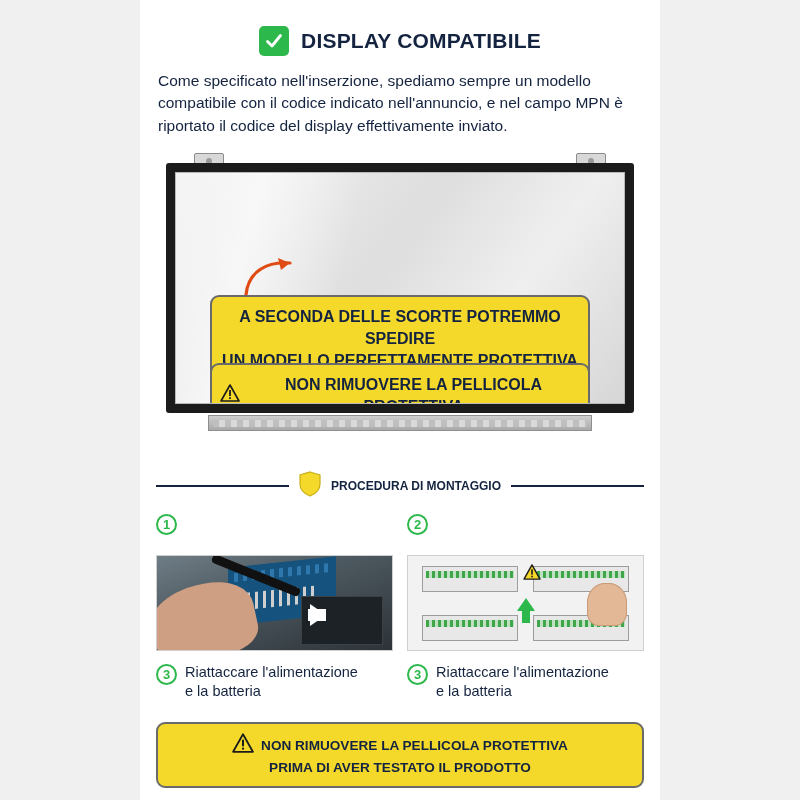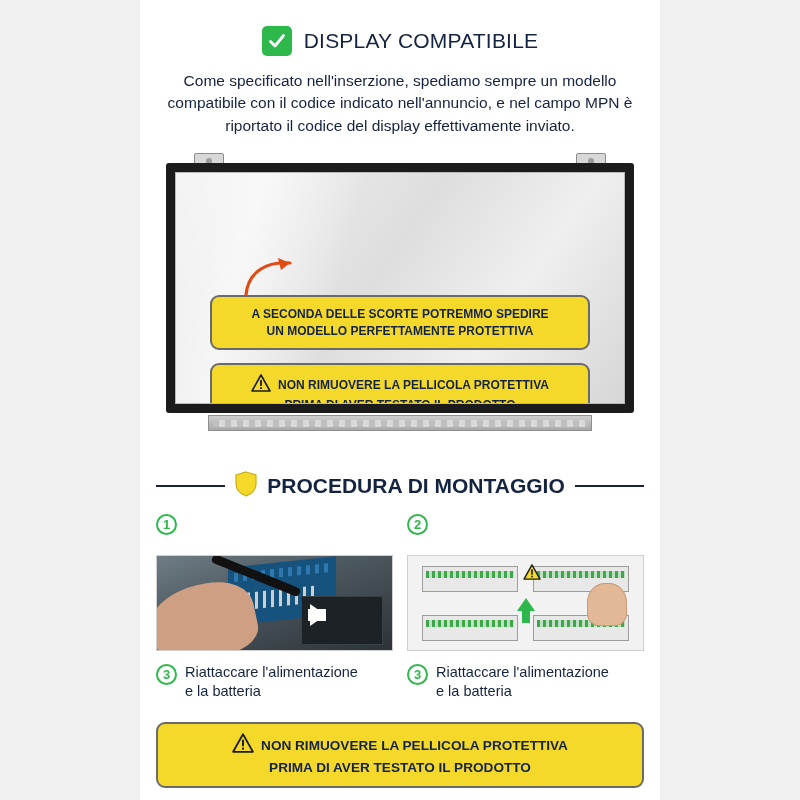--- a/index.html
+++ b/index.html
@@ -53,27 +53,26 @@
     border-radius: 5px;
     background: #2db84b;
     display: flex;
     align-items: center;
     justify-content: center;
     flex: none;
   }
   .check-badge svg { display: block; }
   .header-title {
     font-size: 21px;
-    font-weight: normal;
+    font-weight: bold;
     color: #14233f;
     letter-spacing: 0.2px;
   }
   .intro {
     margin: 14px 18px 0 18px;
-    text-align: center;
     font-size: 15.5px;
     line-height: 1.45;
     color: #14233f;
   }
 
   
   .panel-wrap {
     position: relative;
     margin: 16px 16px 0 16px;
     height: 300px;
@@ -138,21 +137,21 @@
   .yellow-box {
     position: absolute;
     left: 34px;
     right: 34px;
     background: #f4d92b;
     border: 2px solid #6a6a6a;
     border-radius: 9px;
     box-sizing: border-box;
     color: #14233f;
     font-weight: bold;
-    font-size: 12px;
+    font-size: 16px;
     line-height: 1.35;
     text-align: center;
     padding: 9px 8px;
   }
   .yellow-box.box1 { top: 122px; }
   .yellow-box.box2 { top: 190px; }
   .warn-line {
     display: flex;
     align-items: center;
     justify-content: center;
@@ -186,21 +185,21 @@
     gap: 10px;
     margin: 18px 16px 0 16px;
   }
   .proc-head .rule {
     flex: 1;
     height: 2px;
     background: #14233f;
   }
   .shield-icon { flex: none; display: block; }
   .proc-title {
-    font-size: 21px;
+    font-size: 12px;
     font-weight: bold;
     color: #14233f;
     white-space: nowrap;
   }
 
   .steps {
     display: flex;
     gap: 14px;
     margin: 12px 16px 0 16px;
   }

